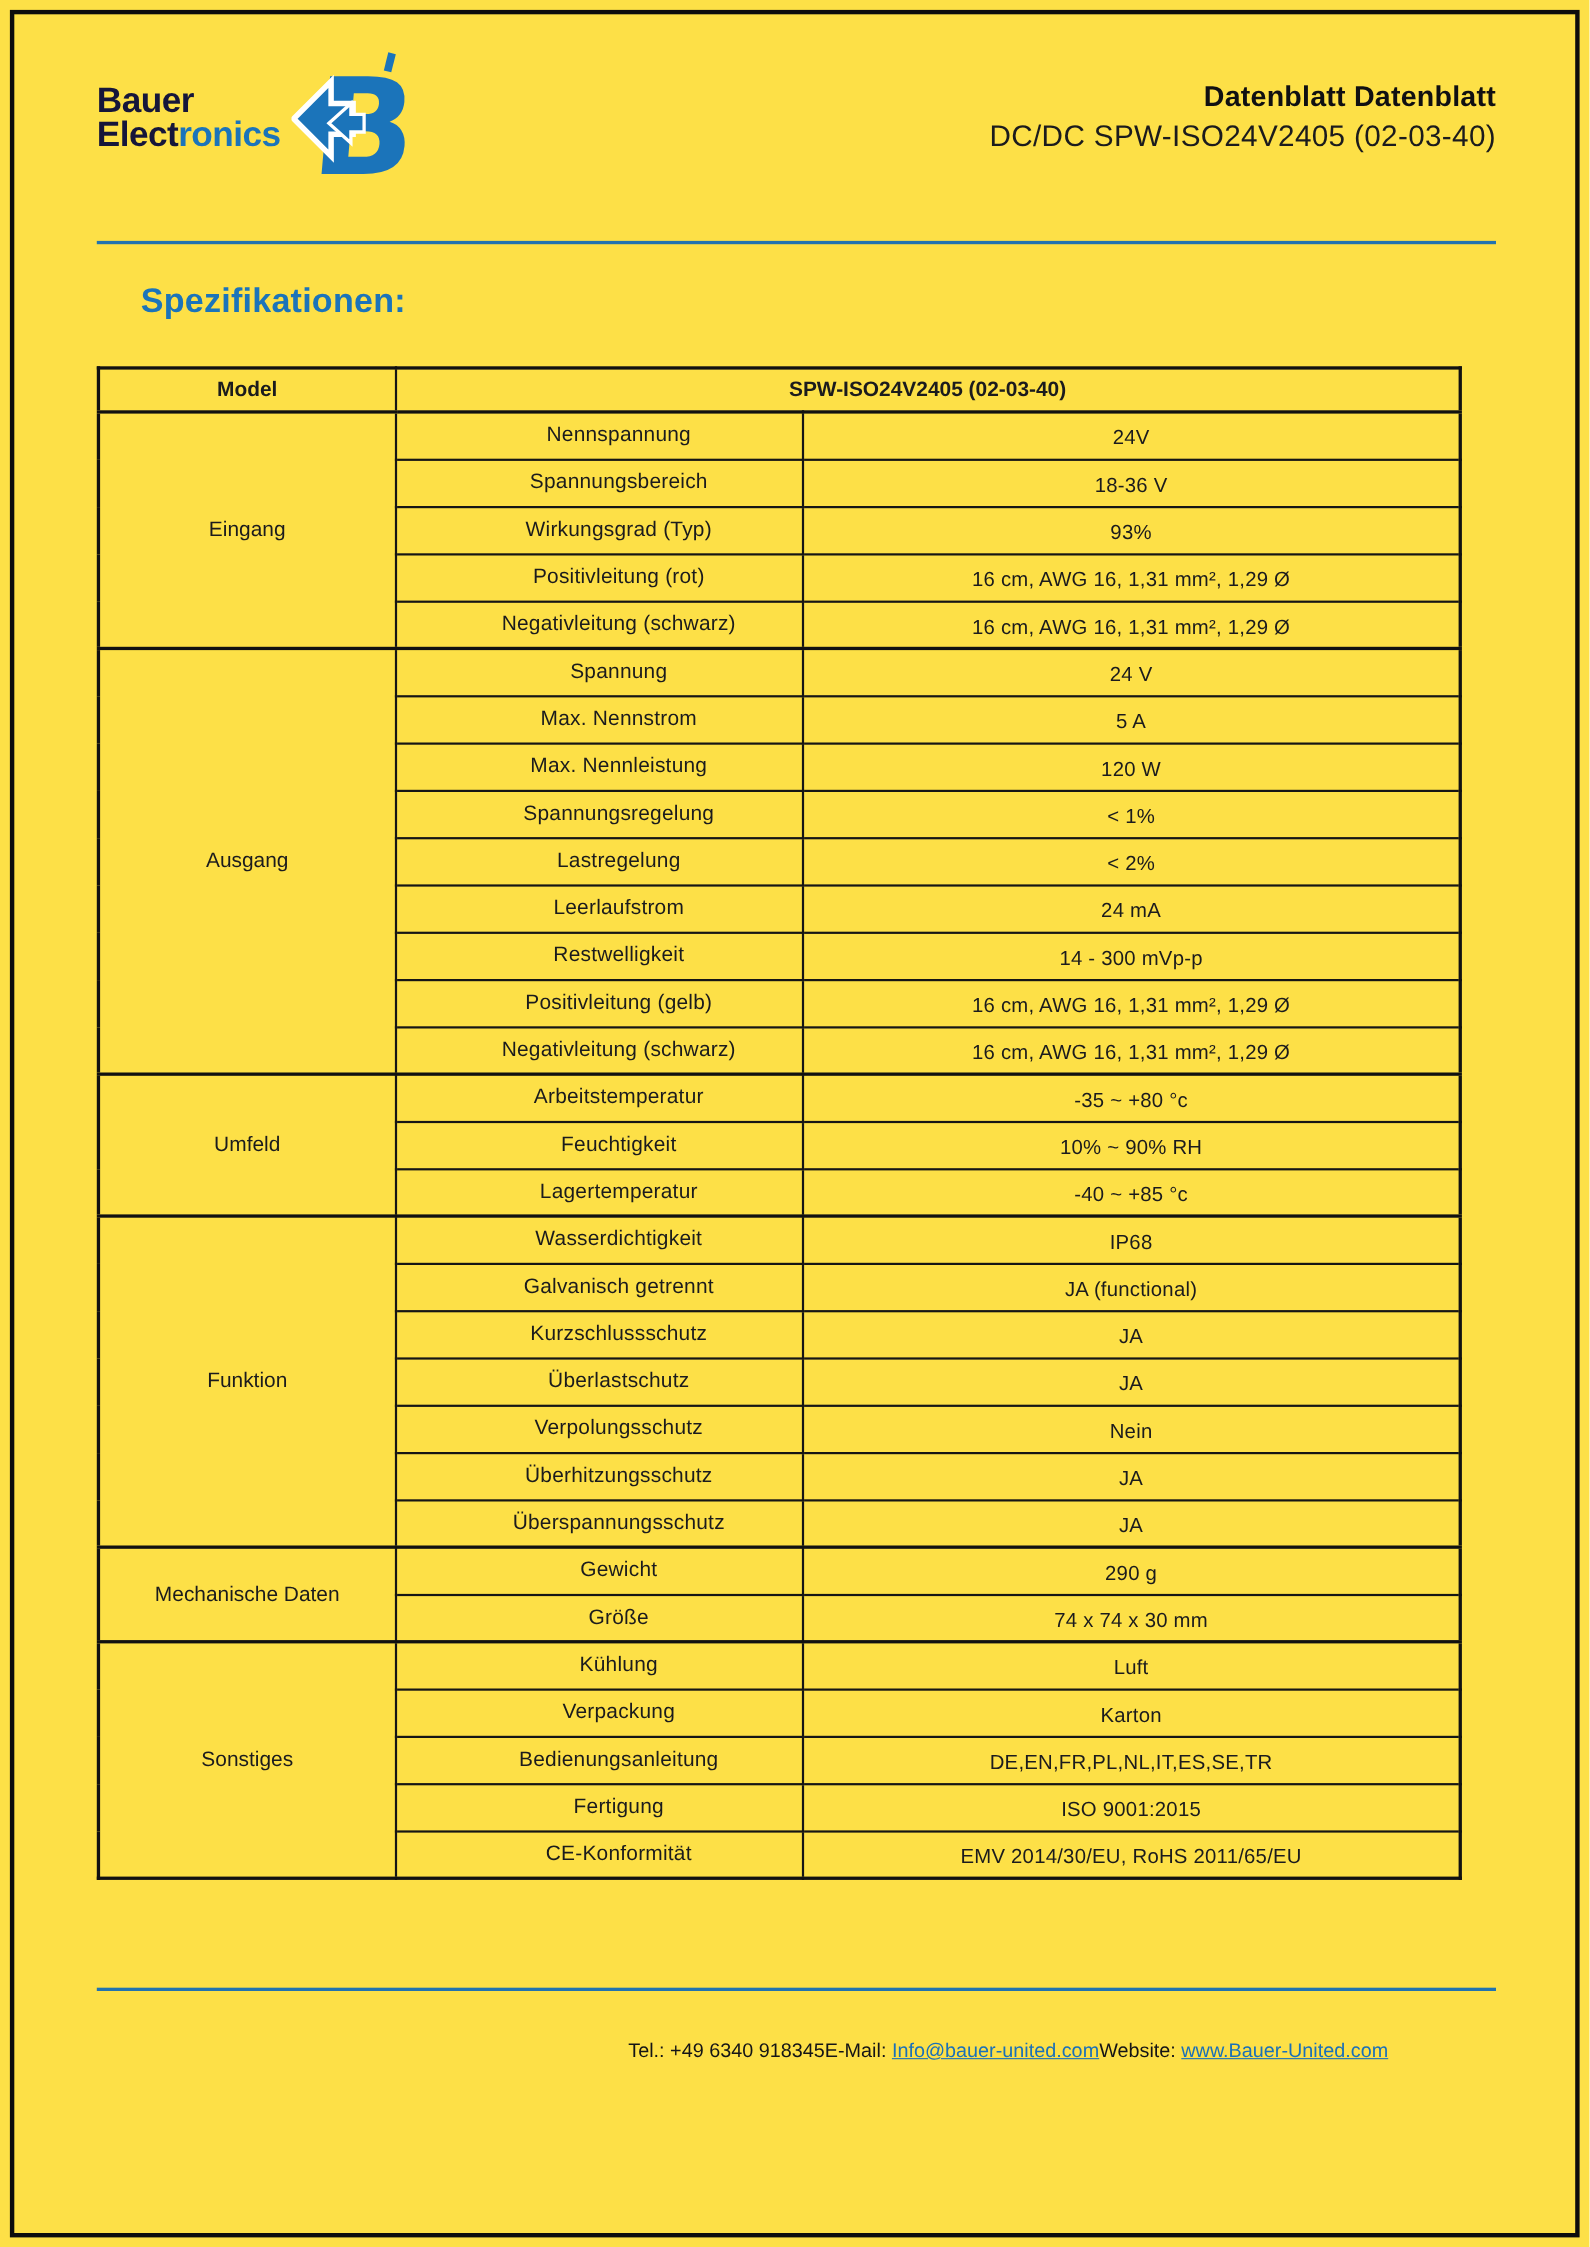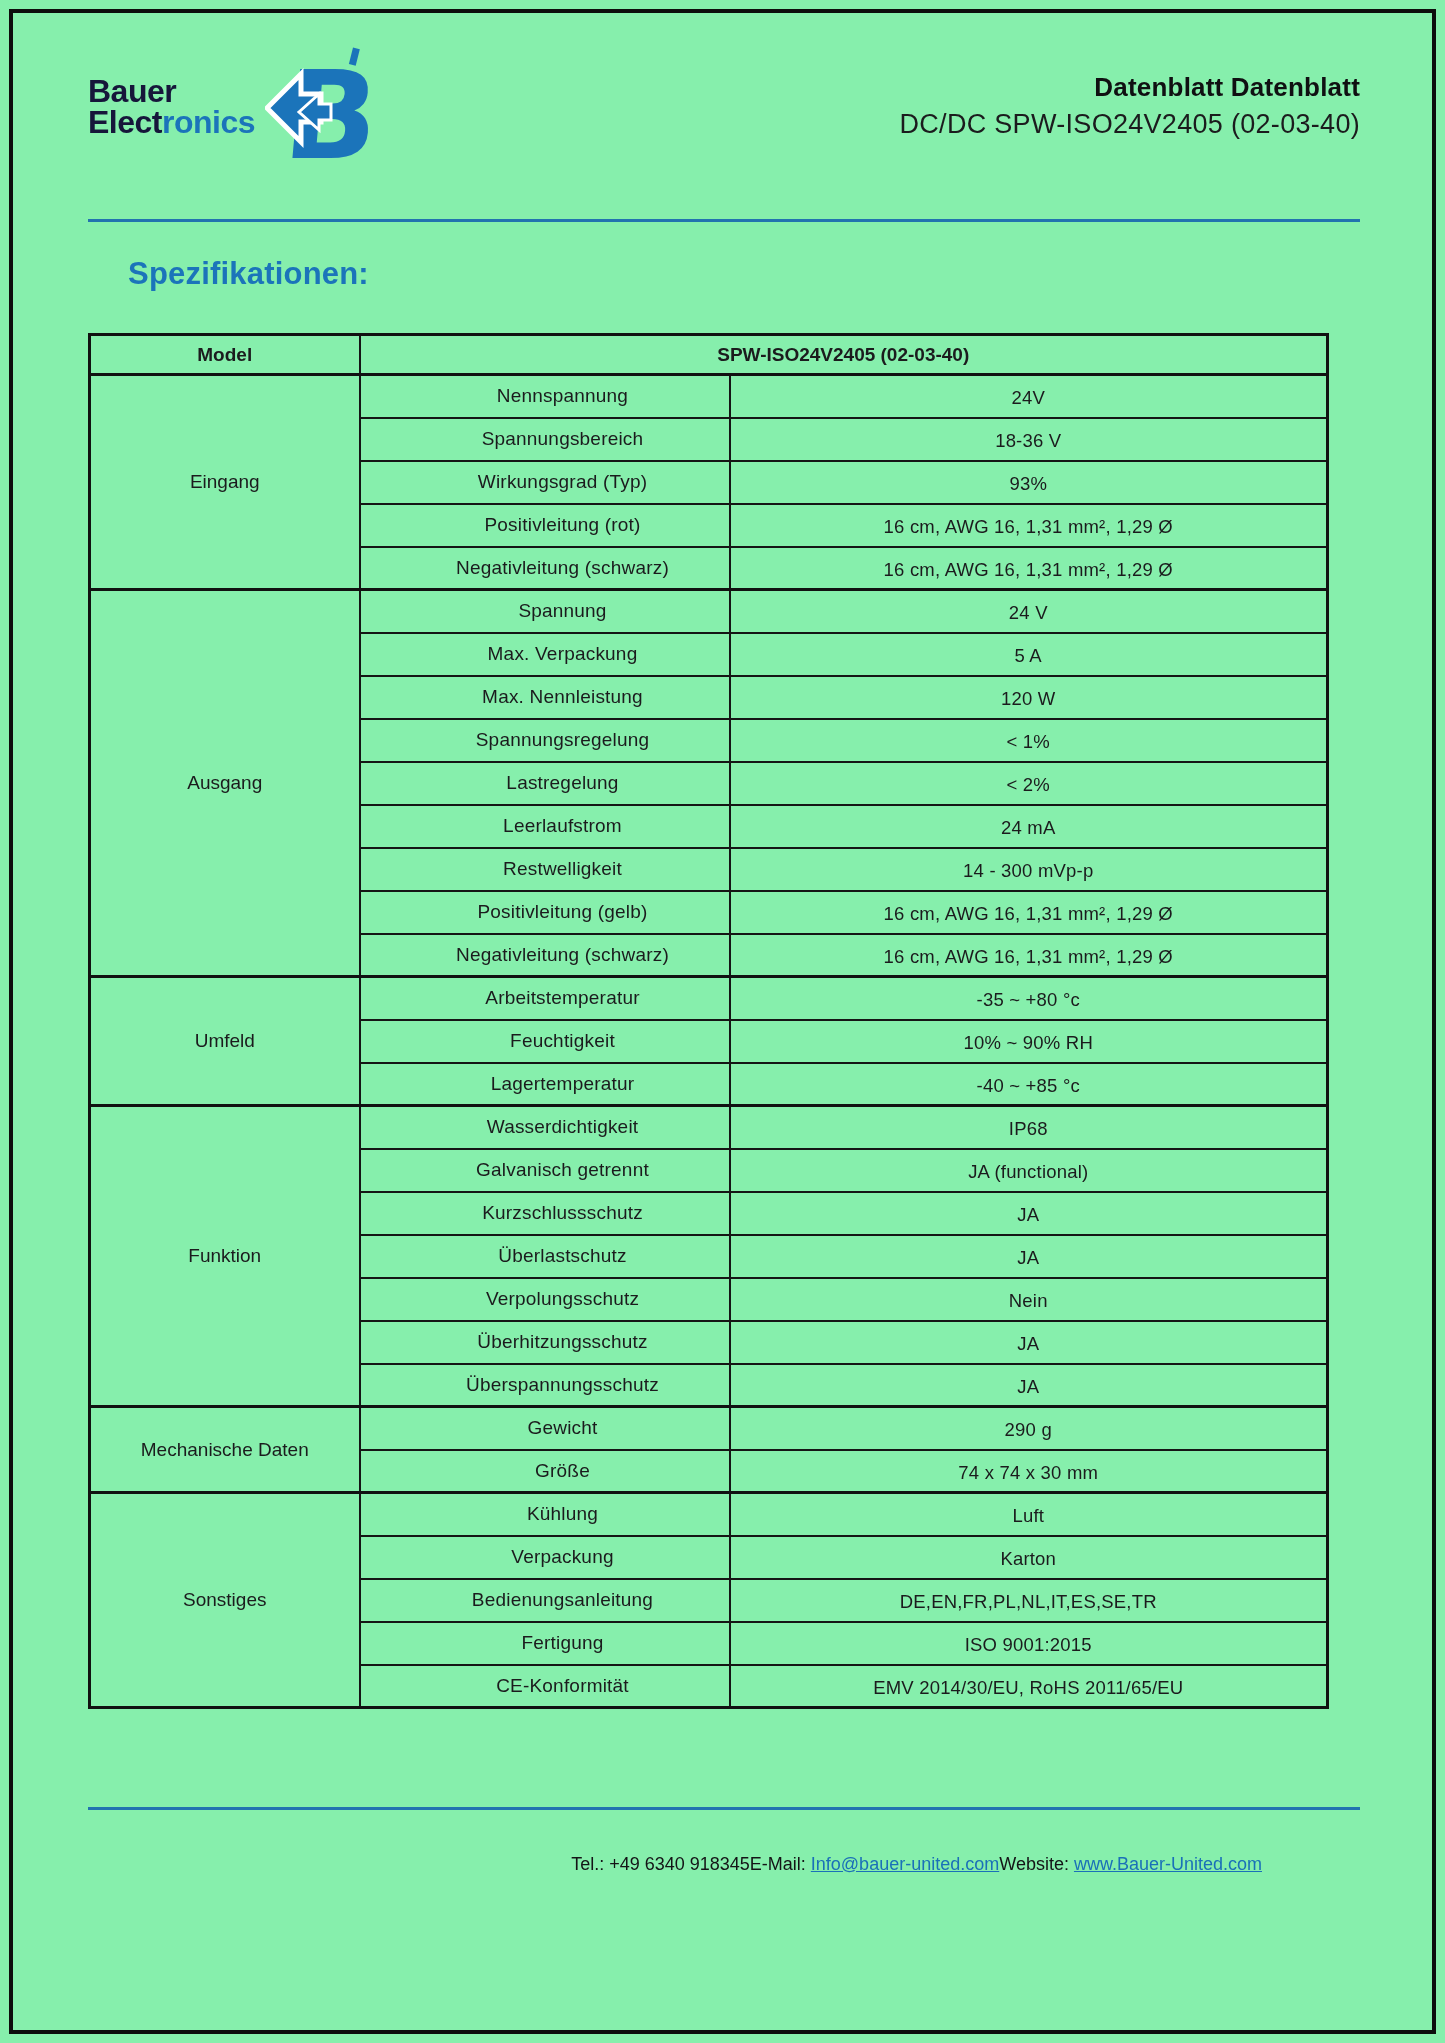--- a/index.html
+++ b/index.html
@@ -1,18 +1,18 @@
 <!DOCTYPE html>
 <html><head>
 <meta charset="utf-8">
 <style>
   * { margin:0; padding:0; box-sizing:border-box; }
   html,body { background:#ffffff; }
   body { font-family:"Liberation Sans", sans-serif; color:#1d1d1f; }
-  .page { position:relative; width:1445px; height:2043px; background:#86efac; overflow:hidden; }
+  .page { position:relative; width:1445px; height:2043px; background:#fde047; overflow:hidden; }
   .frame { position:absolute; inset:9px; border:4px solid #0d0d0d; pointer-events:none; }
 
   
   .header-row { position:absolute; left:88px; right:85px; top:42px; height:160px; display:flex; justify-content:space-between; }
   .logo { display:flex; align-items:flex-start; gap:10px; margin-top:34px; }
   .logo-text { font-weight:bold; font-size:32px; line-height:0.98; letter-spacing:-0.5px; color:#16163a; }
   .logo-accent { color:#1b74ba; }
   .logo-mark { margin-top:-30px; }
   .titles { text-align:right; margin-top:30px; }
   .doc-title { font-weight:bold; font-size:26px; color:#101012; letter-spacing:0.2px; }
@@ -106,21 +106,21 @@
           <td class="val">16 cm, AWG 16, 1,31 mm², 1,29 Ø</td>
         </tr>
       </tbody>
       <tbody class="sec">
         <tr>
           <td rowspan="9" class="cat">Ausgang</td>
           <td class="prop">Spannung</td>
           <td class="val">24 V</td>
         </tr>
         <tr>
-          <td class="prop">Max. Verpackung</td>
+          <td class="prop">Max. Nennstrom</td>
           <td class="val">5 A</td>
         </tr>
         <tr>
           <td class="prop">Max. Nennleistung</td>
           <td class="val">120 W</td>
         </tr>
         <tr>
           <td class="prop">Spannungsregelung</td>
           <td class="val">&lt; 1%</td>
         </tr>

